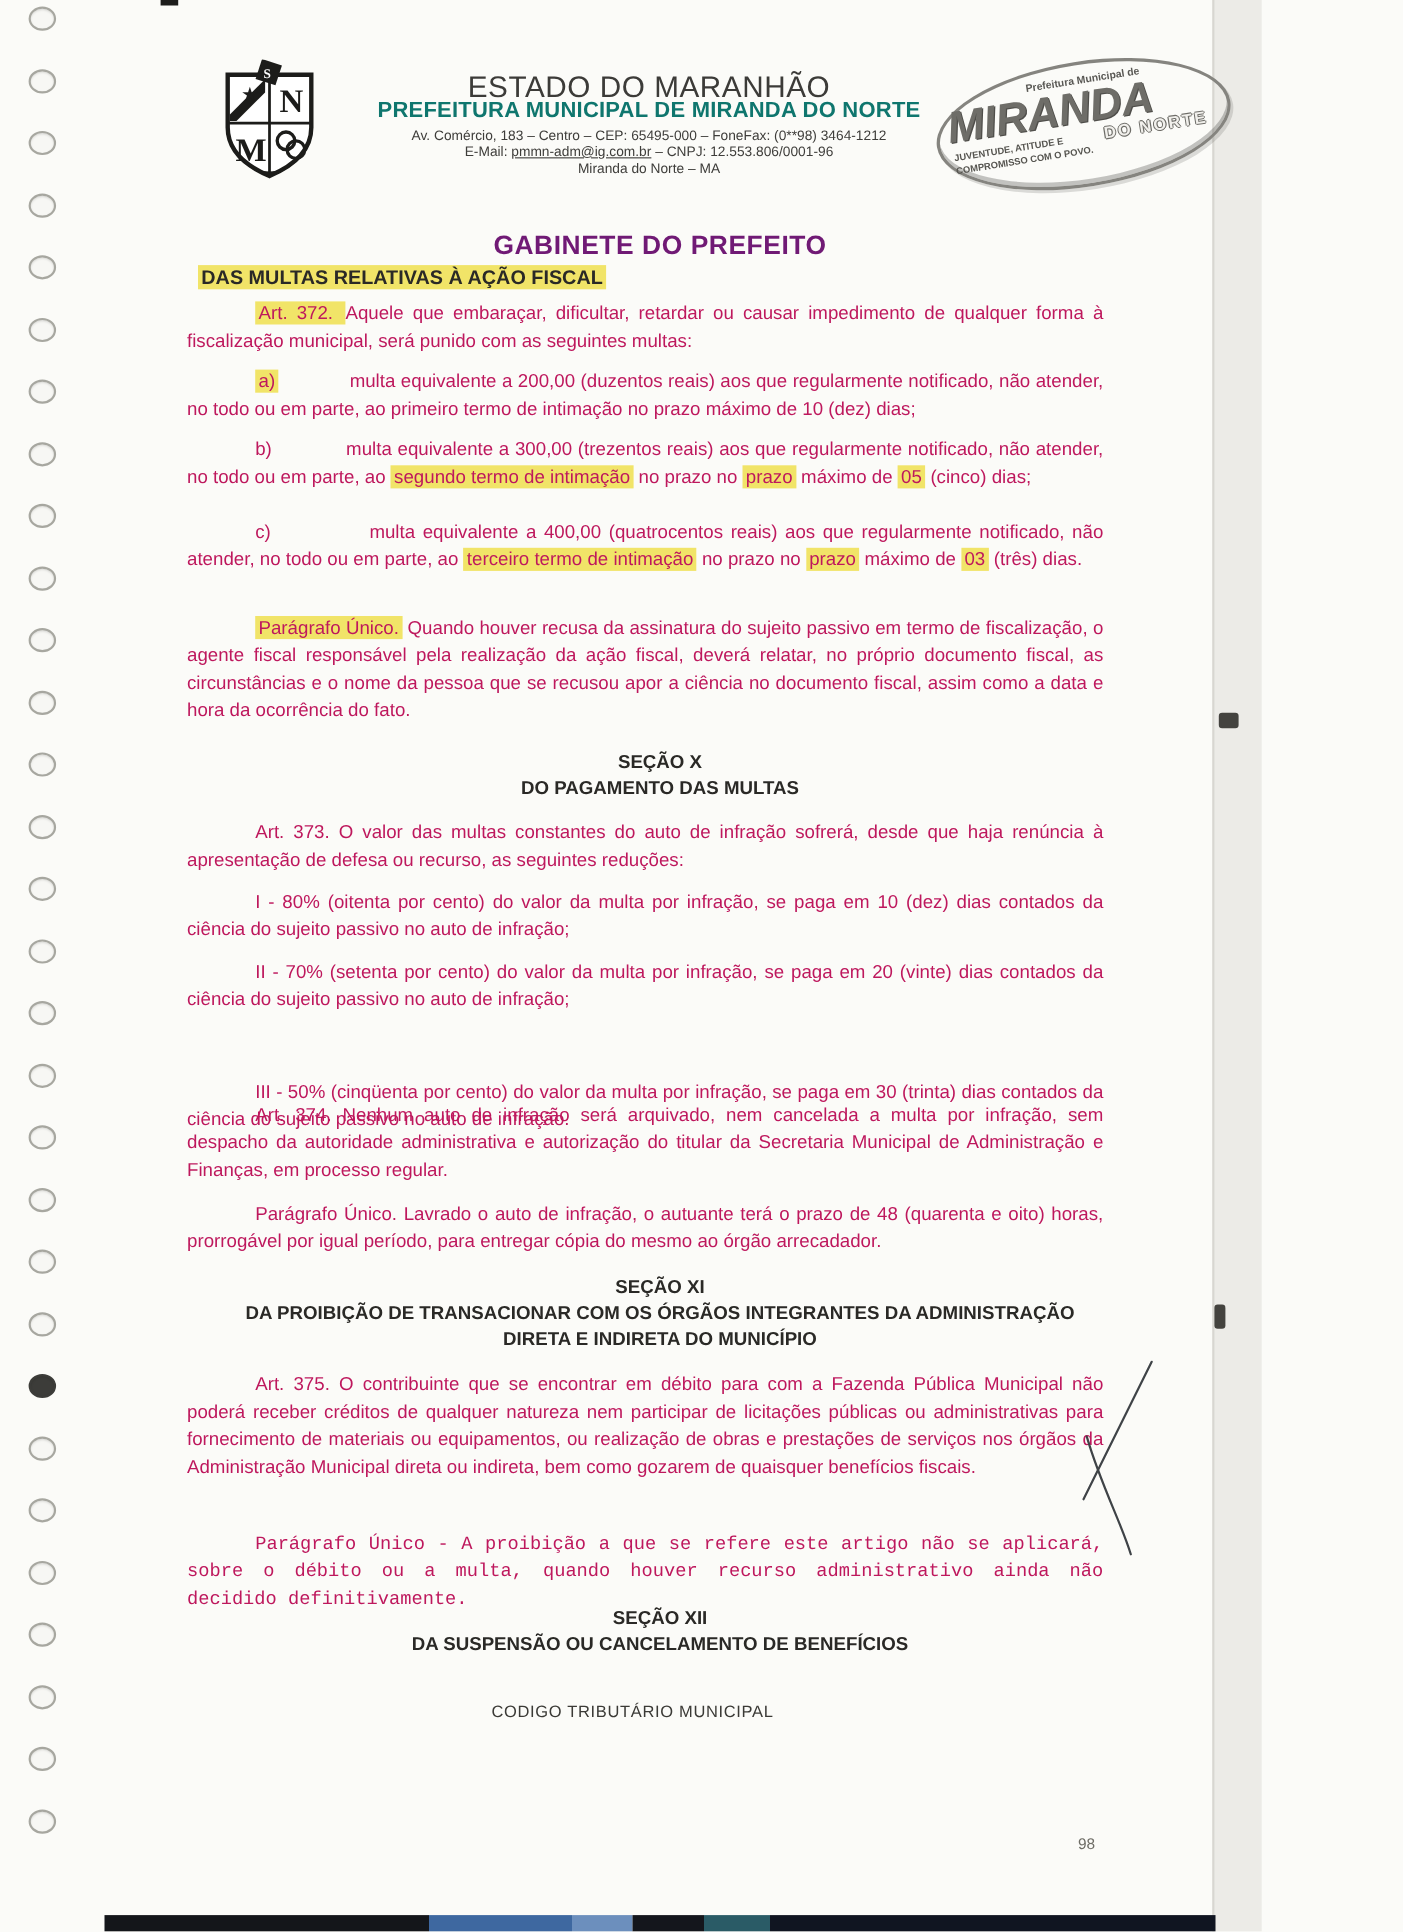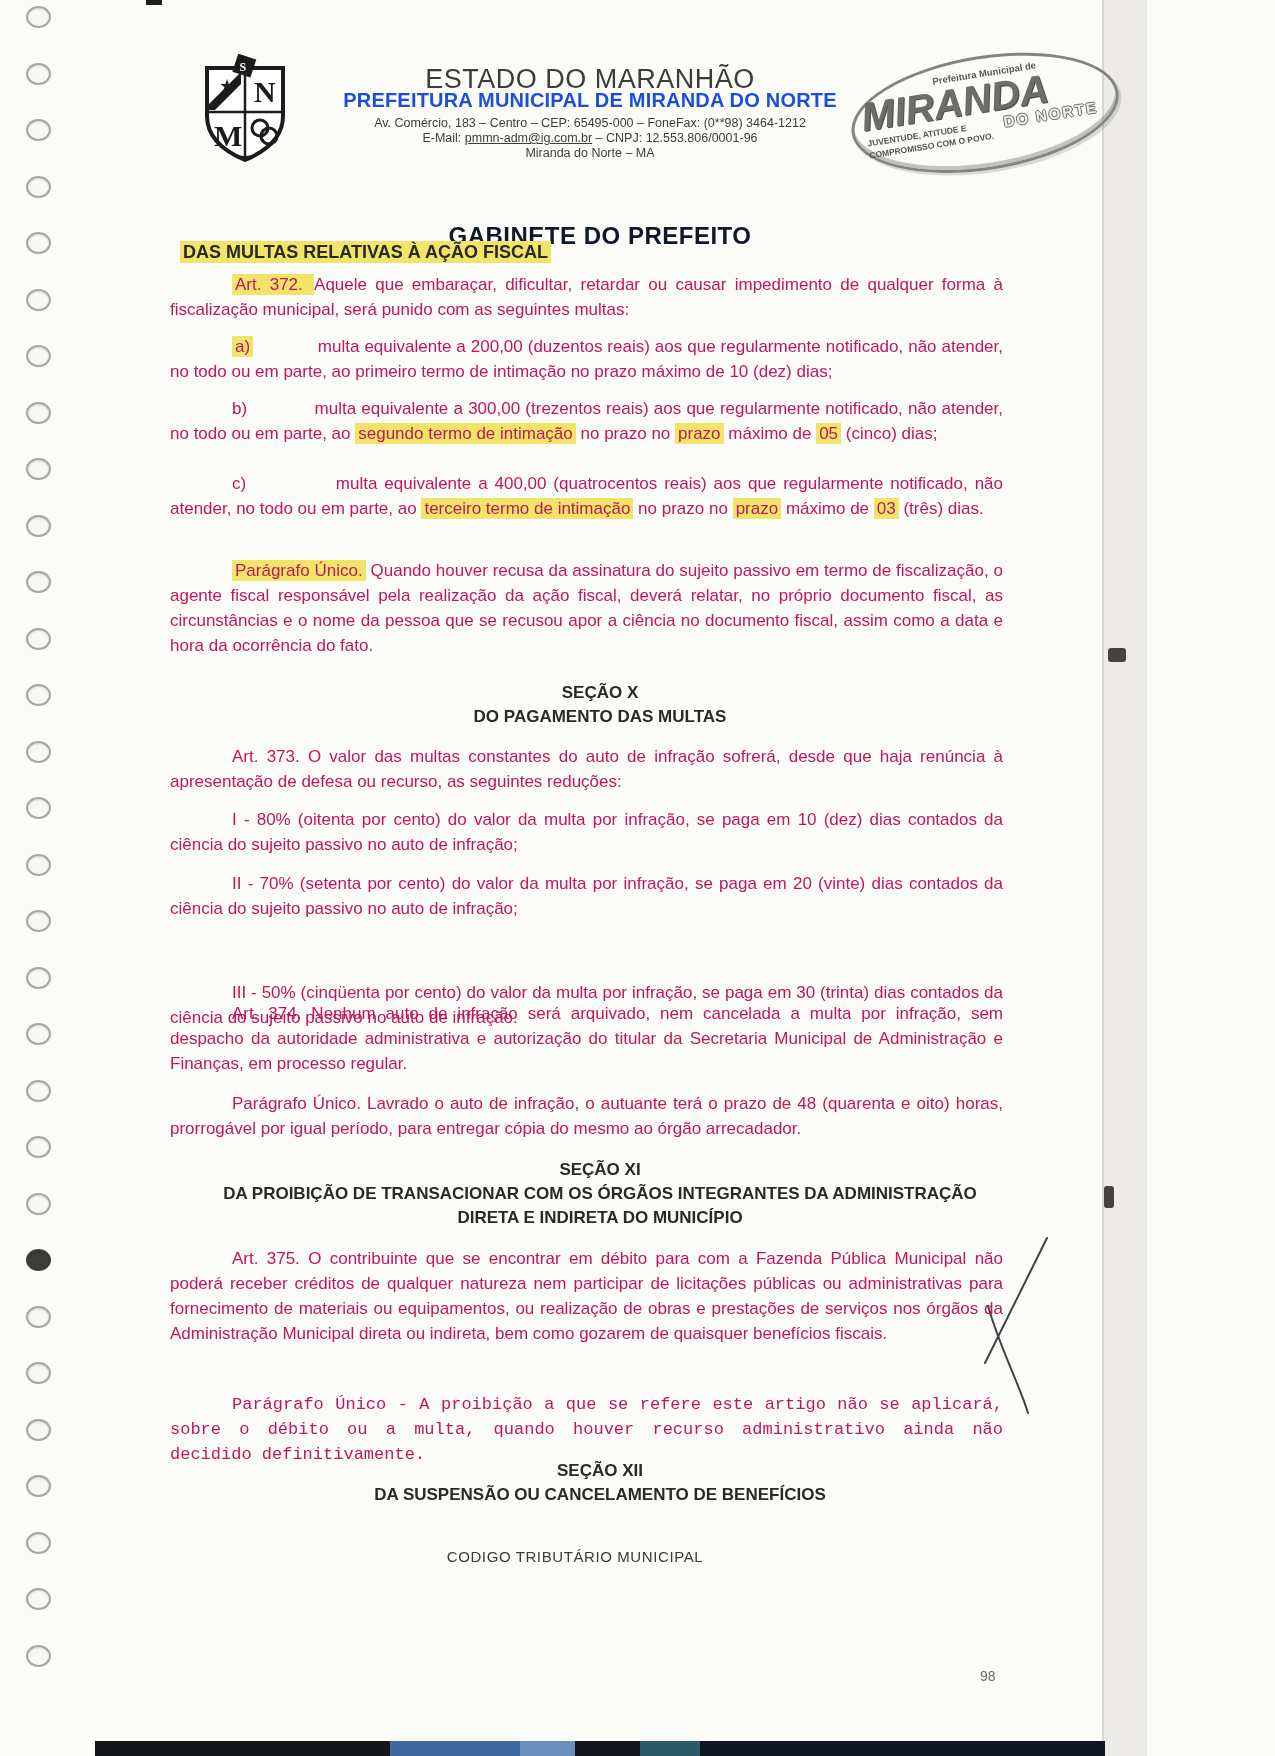--- a/index.html
+++ b/index.html
@@ -14,42 +14,42 @@
   .edge-mark{position:absolute;background:#44433f;border-radius:3px;}
   .top-tick{position:absolute;left:146px;top:0;width:16px;height:5px;background:#1d1d1b;}
   .hole{position:absolute;left:26px;width:21px;height:18px;border-radius:50%;
         border:2px solid #a7a7a0;background:#f7f7f4;box-shadow:inset 0 1px 2px rgba(0,0,0,.12);}
   .hole.dark{background:#3c3c39;border-color:#3c3c39;}
   .strip{position:absolute;left:0;top:1741px;width:1275px;height:15px;}
   .strip > div{position:absolute;top:0;height:15px;}
   
   .header-text{position:absolute;left:250px;top:0;width:680px;text-align:center;}
   .h-line1{position:absolute;left:0;top:64px;width:680px;font-size:27px;letter-spacing:.5px;color:#3c3b38;}
-  .h-line2{position:absolute;left:0;top:89px;width:680px;font-size:20px;font-weight:bold;letter-spacing:.2px;color:#1d4ed8;}
+  .h-line2{position:absolute;left:0;top:89px;width:680px;font-size:20px;font-weight:bold;letter-spacing:.2px;color:#0f766e;}
   .h-line3{position:absolute;left:0;top:116px;width:680px;font-size:12.5px;color:#3e3d3a;}
   .h-line4{position:absolute;left:0;top:131px;width:680px;font-size:12.5px;color:#3e3d3a;}
   .h-line5{position:absolute;left:0;top:146px;width:680px;font-size:12.5px;color:#3e3d3a;}
   .email{text-decoration:underline;}
   
   .crest{position:absolute;left:197px;top:54px;width:96px;height:112px;}
   
   .oval-logo{position:absolute;left:850px;top:56px;width:268px;height:112px;
              transform:rotate(-9deg);}
   .oval-border{position:absolute;left:0;top:0;width:264px;height:108px;border:3px solid #85847f;
                border-radius:50%;box-shadow:inset 0 -4px 0 rgba(90,90,85,.35), 2px 3px 0 rgba(120,120,115,.25);}
   .oval-top{position:absolute;left:88px;top:12px;width:170px;font-size:9.5px;font-weight:bold;color:#5a5955;}
   .oval-main{position:absolute;left:12px;top:20px;font-size:40px;font-weight:bold;font-style:italic;
              letter-spacing:0;color:#6e6d68;text-shadow:1px 1px 0 #4f4e4a;}
   .oval-sub{position:absolute;left:152px;top:60px;font-size:15px;font-weight:bold;letter-spacing:2px;
             color:#f1f0ec;text-shadow:-1px 0 0 #6e6d68,1px 0 0 #6e6d68,0 -1px 0 #6e6d68,0 1px 0 #6e6d68;}
   .oval-slogan1{position:absolute;left:14px;top:64px;font-size:8.5px;font-weight:bold;color:#55544f;}
   .oval-slogan2{position:absolute;left:14px;top:76px;font-size:8.5px;font-weight:bold;color:#55544f;}
   
   .doc-title{position:absolute;left:180px;top:210px;width:840px;text-align:center;
-             font-size:24px;font-weight:bold;letter-spacing:.5px;color:#0f172a;margin-top:12px;}
+             font-size:24px;font-weight:bold;letter-spacing:.5px;color:#701a75;}
   .doc-subtitle{position:absolute;left:180px;top:242px;width:840px;text-align:left;
              font-size:18px;font-weight:bold;color:#2a2926;}
   .block{position:absolute;left:170px;width:833px;text-align:justify;
          font-size:17px;line-height:25px;color:#be185d;}
   .block.heading{left:180px;width:840px;text-align:center;font-weight:bold;line-height:24px;color:#2a2926;}
   .hl{background:#f1e468;padding:1px 3px;box-decoration-break:clone;-webkit-box-decoration-break:clone;}
   
   .footer-label{position:absolute;left:170px;top:1548px;width:810px;text-align:center;
                 font-size:15px;letter-spacing:.6px;color:#3b3a36;}
   .page-number{position:absolute;left:980px;top:1668px;font-size:14px;color:#6e6d66;}

